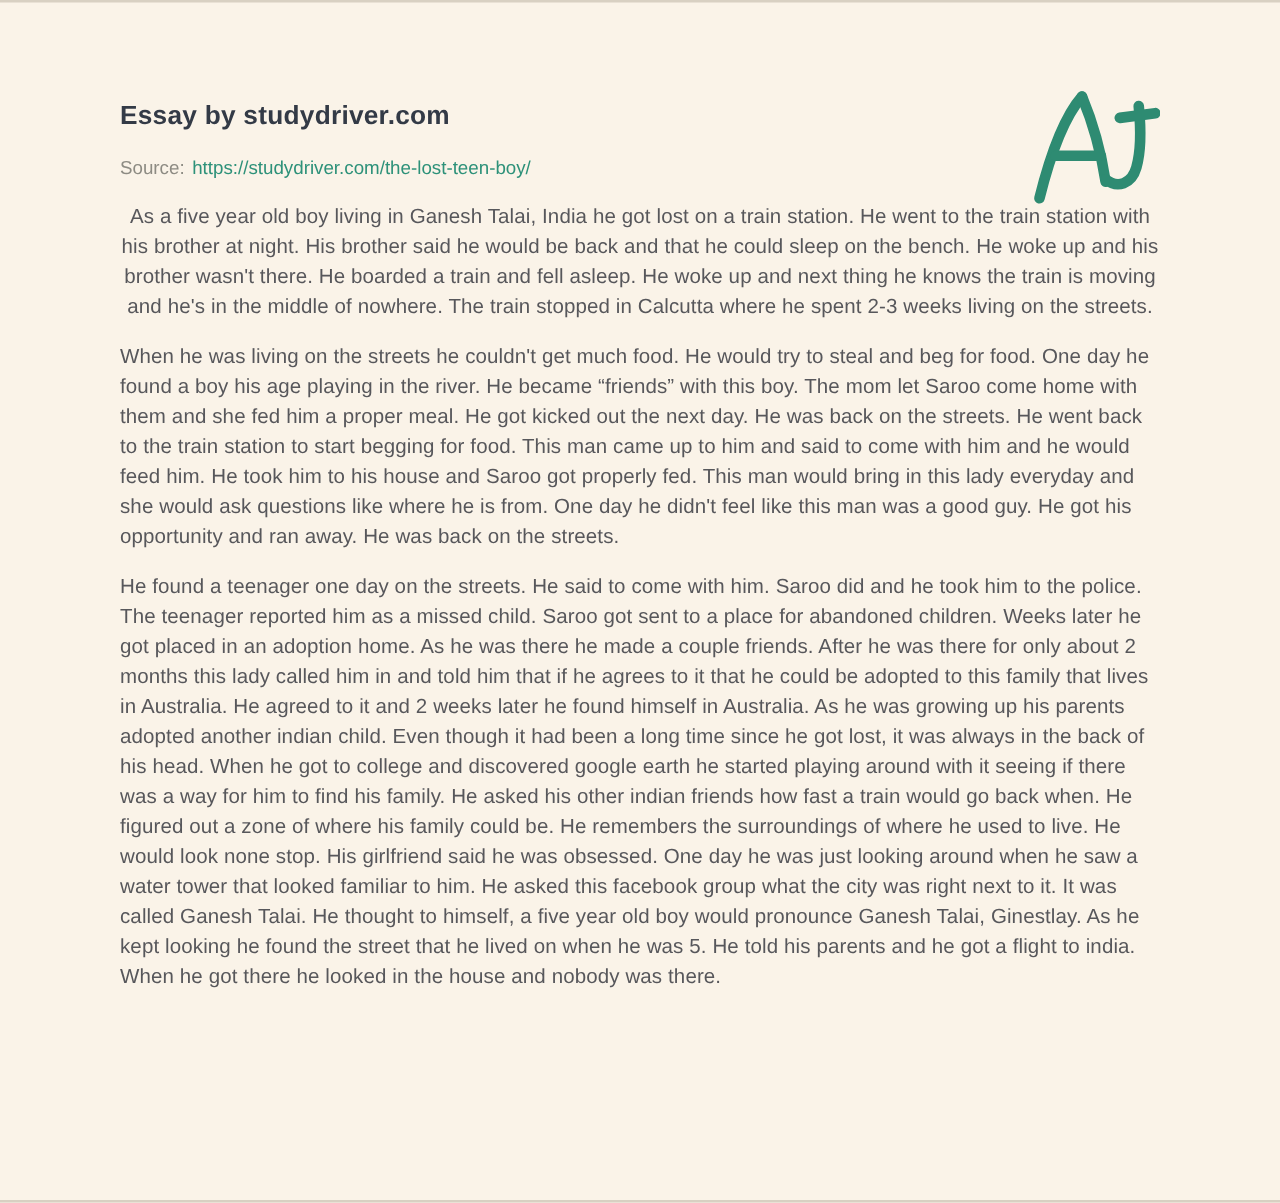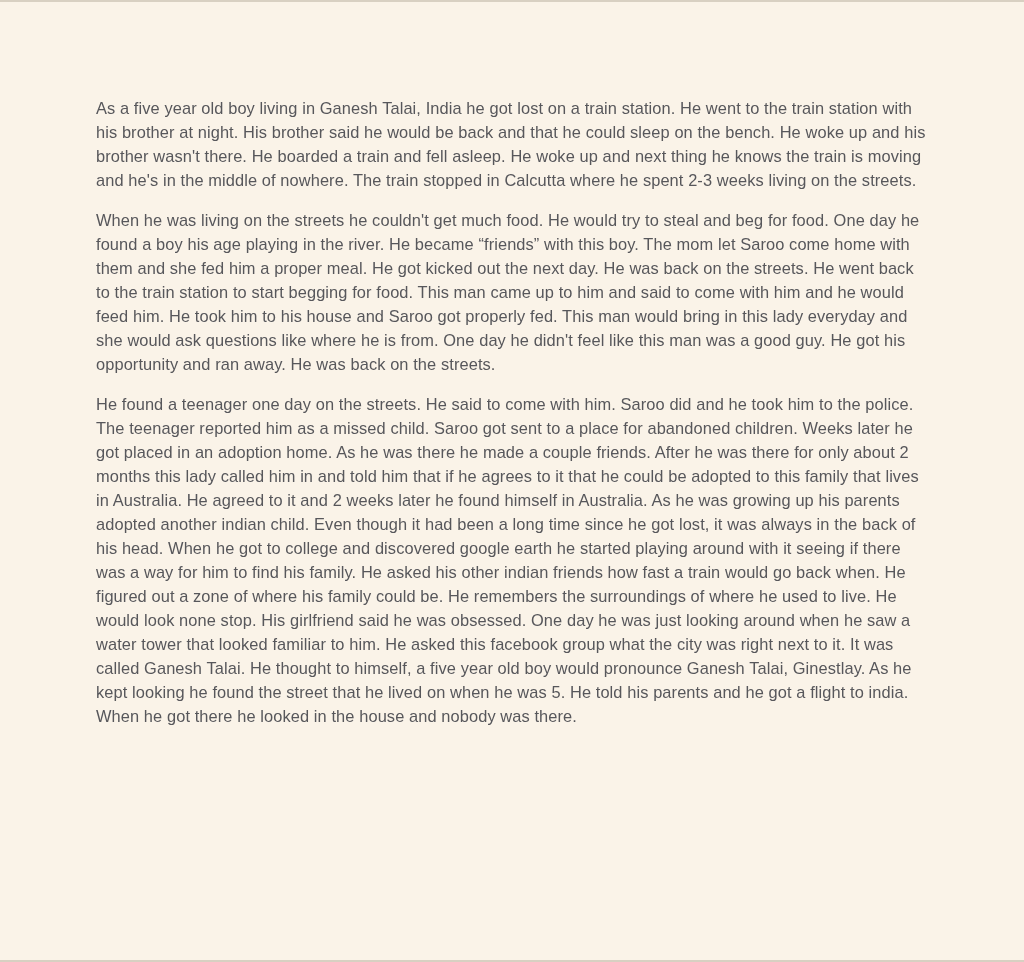--- a/index.html
+++ b/index.html
@@ -72,27 +72,47 @@
   .article-body p {
     font-size: 16.4px;
     line-height: 24px;
     color: #57575b;
     letter-spacing: 0.1px;
     margin-top: 16px;
     text-align: left;
   }
 
   .article-body p:first-of-type {
+    text-align: center;
   }
 </style>
 </head>
 <body>
 
 <div class="content">
 
+  <header>
+    <div class="byline">Essay by studydriver.com</div>
+
+    <div class="source-row">
+      <span class="source-label">Source:</span><a class="source-link" href="#">https://studydriver.com/the-lost-teen-boy/</a>
+    </div>
+
+    <div class="logo">
+      <svg viewBox="0 0 110 96" fill="none" xmlns="http://www.w3.org/2000/svg">
+
+        <path d="M8 92 C 18 52, 30 22, 44 6" stroke="#2e8b72" stroke-width="9" stroke-linecap="round"></path>
+        <path d="M44 6 C 54 30, 60 52, 64 78" stroke="#2e8b72" stroke-width="9" stroke-linecap="round"></path>
+        <path d="M22 56 L 60 56" stroke="#2e8b72" stroke-width="9" stroke-linecap="round"></path>
+
+        <path d="M92 14 C 94 34, 94 52, 90 66 C 86 80, 74 84, 64 76" stroke="#2e8b72" stroke-width="9" stroke-linecap="round"></path>
+        <path d="M76 24 L 106 20" stroke="#2e8b72" stroke-width="9" stroke-linecap="round"></path>
+      </svg>
+    </div>
+  </header>
 
   <main class="article">
 
     <div class="article-body">
       <p>As a five year old boy living in Ganesh Talai, India he got lost on a train station. He went to the train station with his brother at night. His brother said he would be back and that he could sleep on the bench. He woke up and his brother wasn't there. He boarded a train and fell asleep. He woke up and next thing he knows the train is moving and he's in the middle of nowhere. The train stopped in Calcutta where he spent 2-3 weeks living on the streets.</p>
       <p>When he was living on the streets he couldn't get much food. He would try to steal and beg for food. One day he found a boy his age playing in the river. He became “friends” with this boy. The mom let Saroo come home with them and she fed him a proper meal. He got kicked out the next day. He was back on the streets. He went back to the train station to start begging for food. This man came up to him and said to come with him and he would feed him. He took him to his house and Saroo got properly fed. This man would bring in this lady everyday and she would ask questions like where he is from. One day he didn't feel like this man was a good guy. He got his opportunity and ran away. He was back on the streets.</p>
       <p>He found a teenager one day on the streets. He said to come with him. Saroo did and he took him to the police. The teenager reported him as a missed child. Saroo got sent to a place for abandoned children. Weeks later he got placed in an adoption home. As he was there he made a couple friends. After he was there for only about 2 months this lady called him in and told him that if he agrees to it that he could be adopted to this family that lives in Australia. He agreed to it and 2 weeks later he found himself in Australia. As he was growing up his parents adopted another indian child. Even though it had been a long time since he got lost, it was always in the back of his head. When he got to college and discovered google earth he started playing around with it seeing if there was a way for him to find his family. He asked his other indian friends how fast a train would go back when. He figured out a zone of where his family could be. He remembers the surroundings of where he used to live. He would look none stop. His girlfriend said he was obsessed. One day he was just looking around when he saw a water tower that looked familiar to him. He asked this facebook group what the city was right next to it. It was called Ganesh Talai. He thought to himself, a five year old boy would pronounce Ganesh Talai, Ginestlay. As he kept looking he found the street that he lived on when he was 5. He told his parents and he got a flight to india. When he got there he looked in the house and nobody was there.</p>
     </div>
   </main>
 

